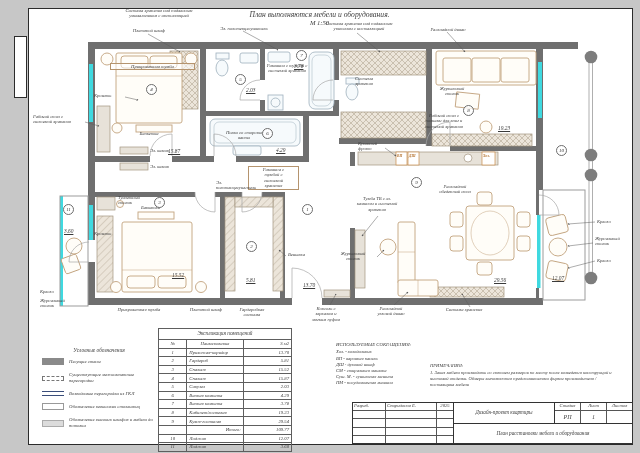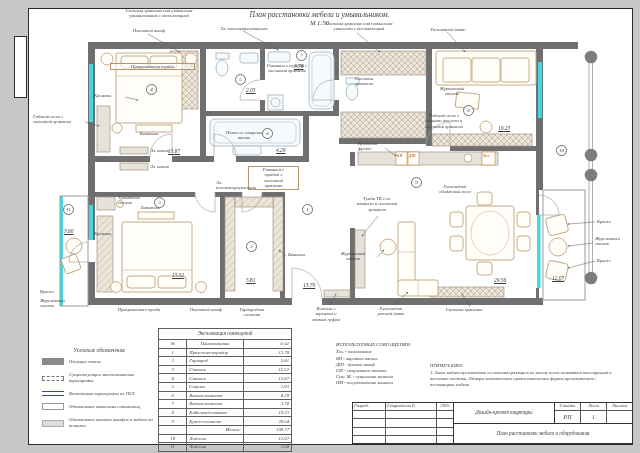--- a/index.html
+++ b/index.html
@@ -263,21 +263,21 @@
       <line x1="394" y1="305" x2="408" y2="292"></line>
       <line x1="330" y1="305" x2="336" y2="294"></line>
       <line x1="286" y1="256" x2="279" y2="250"></line>
       <line x1="595" y1="222" x2="568" y2="224"></line>
       <line x1="593" y1="243" x2="568" y2="246"></line>
       <line x1="595" y1="261" x2="568" y2="268"></line>
     </g>
   </svg>
 
   <div id="titlewrap">
-    <div class="t1">План расстановки мебели и умывальником.</div>
+    <div class="t1">План выполняются мебели и оборудования.</div>
     <div class="t2">М 1:50</div>
   </div>
 
   <div id="labels">
       <div class="plbl" style="left: 100px; top: 8px; width: 118px; text-align: center;">Система хранения над подвесным
 умывальником с инсталляцией</div>
       <div class="plbl" style="left: 118px; top: 28px; width: 62px; text-align: center;">Платяной шкаф</div>
       <div class="plbl" style="left: 204px; top: 26px; width: 80px; text-align: center;">Эл. полотенцесушитель</div>
       <div class="plbl" style="left: 300px; top: 21px; width: 118px; text-align: center;">Система хранения над подвесным
 унитазом с инсталляцией</div>

